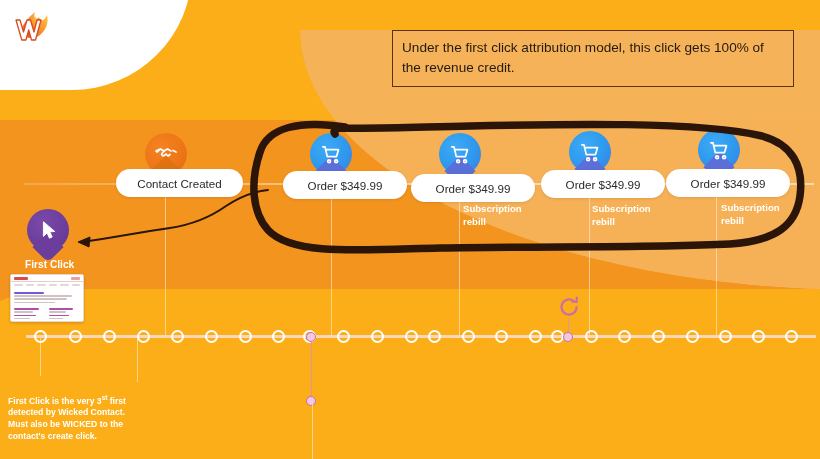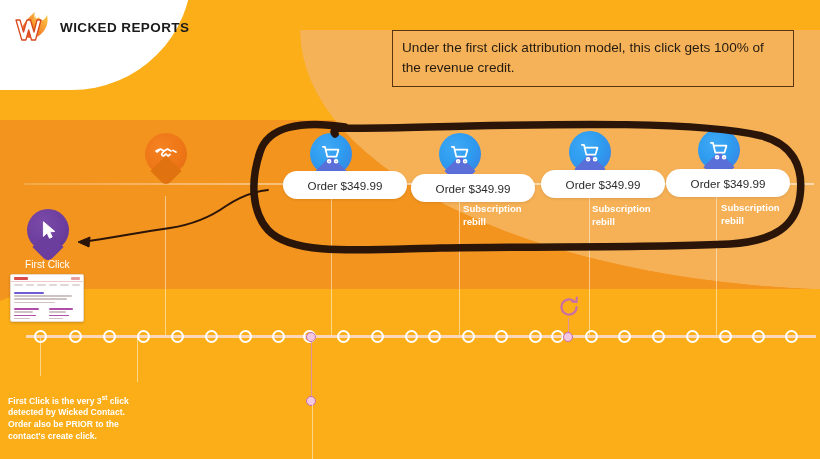--- a/index.html
+++ b/index.html
@@ -73,21 +73,21 @@
     position:absolute;height:28px;border-radius:14px;background:#FFFFFF;
     display:flex;align-items:center;justify-content:center;
     font-size:11.6px;color:#2a2a2a;white-space:nowrap;padding:0 14px;
     box-shadow:0 1px 3px rgba(0,0,0,.10);
   }
   .sublabel{
     position:absolute;font-size:9.6px;font-weight:bold;color:#FFFFFF;
     line-height:12.5px;width:70px;
   }
   .firstclick-label{
-    position:absolute;font-size:10.2px;font-weight:normal;color:#FFFFFF;
+    position:absolute;font-size:10.2px;font-weight:bold;color:#FFFFFF;
     white-space:nowrap;
   }
 
   
   .thumb{position:absolute;left:10px;top:274px;width:72px;height:46px;
          background:#fff;border:1px solid #E8D9C8;border-radius:2px;overflow:hidden;
          box-shadow:0 1px 3px rgba(0,0,0,.18);}
   .thumb .tbar{height:6px;background:#fff;border-bottom:1px solid #f0c9c9;position:relative;}
   .thumb .tbar:before{content:"";position:absolute;left:3px;top:1.6px;width:14px;height:3px;background:#d94b4b;border-radius:1px;}
   .thumb .tbar:after{content:"";position:absolute;right:3px;top:1.6px;width:9px;height:3px;background:#e9a0a0;border-radius:1px;}
@@ -146,21 +146,20 @@
             <stop offset="0%" stop-color="#D93B20"></stop>
             <stop offset="60%" stop-color="#F79B28"></stop>
             <stop offset="100%" stop-color="#FFE07A"></stop>
           </linearGradient>
         </defs>
         <path d="M12 28 C14 18 20 12 27 6 C25 13 28 14 31 11 C33 17 37 14 39 9 C41 17 38 24 32 29 C27 33 18 33 12 28 Z" fill="url(#flameG)"></path>
         <path d="M16 27 C17 20 22 15 28 10 C27 16 30 16 32 13 C33 19 30 25 25 28 C22 30 18 30 16 27 Z" fill="url(#flameG2)" opacity=".85"></path>
         <path d="M8 14 L12 14 L15.5 26 L19 14 L22.5 14 L26 26 L29 14 L33 14 L27.5 34 L23.5 34 L20.7 24 L17.9 34 L13.8 34 Z" fill="#FFFFFF" stroke="#D8491F" stroke-width="1.3" stroke-linejoin="round"></path>
       </svg>
     </div>
-    <div class="brand-name">WICKED REPORTS</div>
   </div>
 
   <div class="callout">
     <span>Under the first click attribution model, this click gets 100% of the revenue credit.</span>
   </div>
 
   <div class="axis-line"></div>
 
   <div class="vline" style="left:165px;top:196px;height:140px;"></div>
   <div class="vline" style="left:331px;top:196px;height:140px;"></div>
@@ -173,20 +172,23 @@
   <div class="pin orange" style="left:145px;top:133px;">
     <div class="bubble"></div>
     <div class="tail"></div>
     <div class="glyph">
       <svg width="24" height="24" viewBox="0 0 24 24" fill="none" stroke="#FFFFFF" stroke-width="1.7" stroke-linecap="round" stroke-linejoin="round">
         <path d="M3 10 L6.5 7 L10 9 L13.5 7 L17 9"></path>
         <path d="M10 9 L8 11.5 a1.5 1.5 0 0 0 2.2 2 L12 12 l2 2 2-1.5"></path>
         <path d="M2 9 L5 7.5 M22 10 L19 8.5"></path>
       </svg>
     </div>
+  </div>
+  <div class="pill" style="left:116px;top:169px;width:99px;">
+    <span>Contact Created</span>
   </div>
 
   <div class="pin blue" style="left:310px;top:133px;">
     <div class="bubble"></div>
     <div class="tail"></div>
     <div class="glyph">
       <svg width="23" height="23" viewBox="0 0 24 24" fill="none" stroke="#FFFFFF" stroke-width="1.8" stroke-linecap="round" stroke-linejoin="round">
         <path d="M3 4 h2.2 l2.4 10.2 h9.6 l2.1 -7.2 H6.4"></path>
         <circle cx="9.5" cy="19" r="1.5"></circle>
         <circle cx="16.8" cy="19" r="1.5"></circle>
@@ -323,23 +325,23 @@
   <div class="node" style="left:686px;top:330px;"></div>
   <div class="node" style="left:719px;top:330px;"></div>
   <div class="node" style="left:752px;top:330px;"></div>
   <div class="node" style="left:785px;top:330px;"></div>
 
   <div class="pink-line" style="left:311px;top:342px;height:58px;"></div>
   <div class="dot" style="left:306px;top:396px;"></div>
   <div class="vline" style="left:312px;top:404px;height:55px;"></div>
 
   <div class="caption">
-    <span>First Click is the very 3</span><sup style="font-size:6.4px">st</sup><span> click</span><br>
+    <span>First Click is the very 3</span><sup style="font-size:6.4px">st</sup><span> first</span><br>
     <span>detected by Wicked Contact.</span><br>
-    <span>Order also be PRIOR to the</span><br>
+    <span>Must also be WICKED to the</span><br>
     <span>contact's create click.</span>
   </div>
 
   <div class="ann-layer">
     <svg width="820" height="459" viewBox="0 0 820 459">
 
       <path d="M345 127
                C300 120 268 127 260 152
                C250 182 252 212 268 230
                C292 256 360 250 440 248

